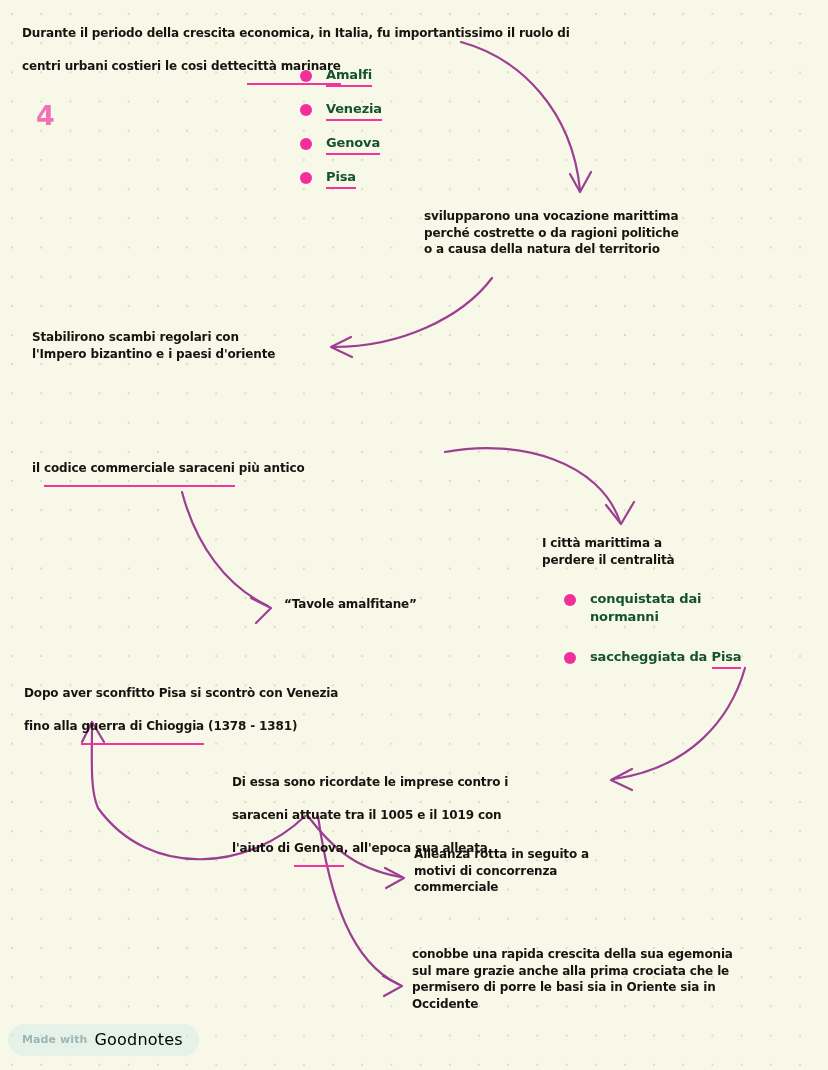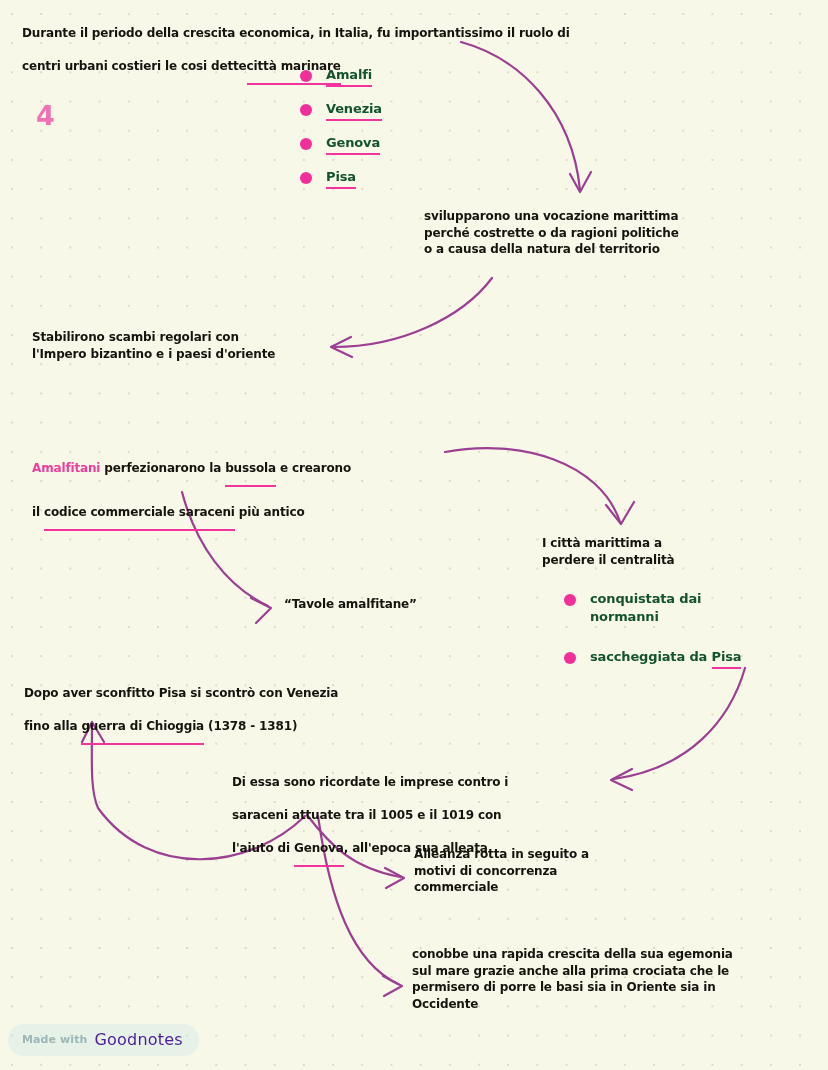--- a/index.html
+++ b/index.html
@@ -95,21 +95,21 @@
     background: rgba(203,232,231,0.38);
   }
   #watermark .wm-small {
     font-size: 11px;
     font-weight: 700;
     color: #9db6b6;
     letter-spacing: 0.1px;
   }
   #watermark .wm-big {
     font-size: 16px;
-    color: #4c1d95;
+    color: #000000;
     letter-spacing: 0.2px;
   }
 </style>
 </head>
 <body>
 
 <div id="paper"></div>
 
 <svg id="arrows" viewBox="0 0 828 1070" xmlns="http://www.w3.org/2000/svg">
   <defs>
@@ -190,23 +190,20 @@
 
 <div class="note" style="left:424px; top:208px; width:340px;">svilupparono una vocazione marittima
 perché costrette o da ragioni politiche
 o a causa della natura del territorio</div>
 
 <div class="note" style="left:32px; top:329px; width:320px;">Stabilirono scambi regolari con
 l'Impero bizantino e i paesi d'oriente</div>
 
 <div class="note" style="left:32px; top:443px; width:430px;">
   <div style="display:flex; flex-wrap:nowrap;">
-    <span class="pinktext">Amalfitani</span><span style="white-space:pre;"> perfezionarono la </span><span class="hl">bussola</span><span style="white-space:pre;"> e crearono</span>
-  </div>
-  <div style="display:flex; flex-wrap:nowrap;">
     <span style="white-space:pre;">il </span><span class="hl">codice commerciale saraceni</span><span style="white-space:pre;"> più antico</span>
   </div>
 </div>
 
 <div class="note" style="left:284px; top:596px; width:240px;">“Tavole amalfitane”</div>
 
 <div class="note" style="left:542px; top:535px; width:250px;">I città marittima a
 perdere il centralità</div>
 
 <div class="bullet-list" style="left:564px; top:590px;">

